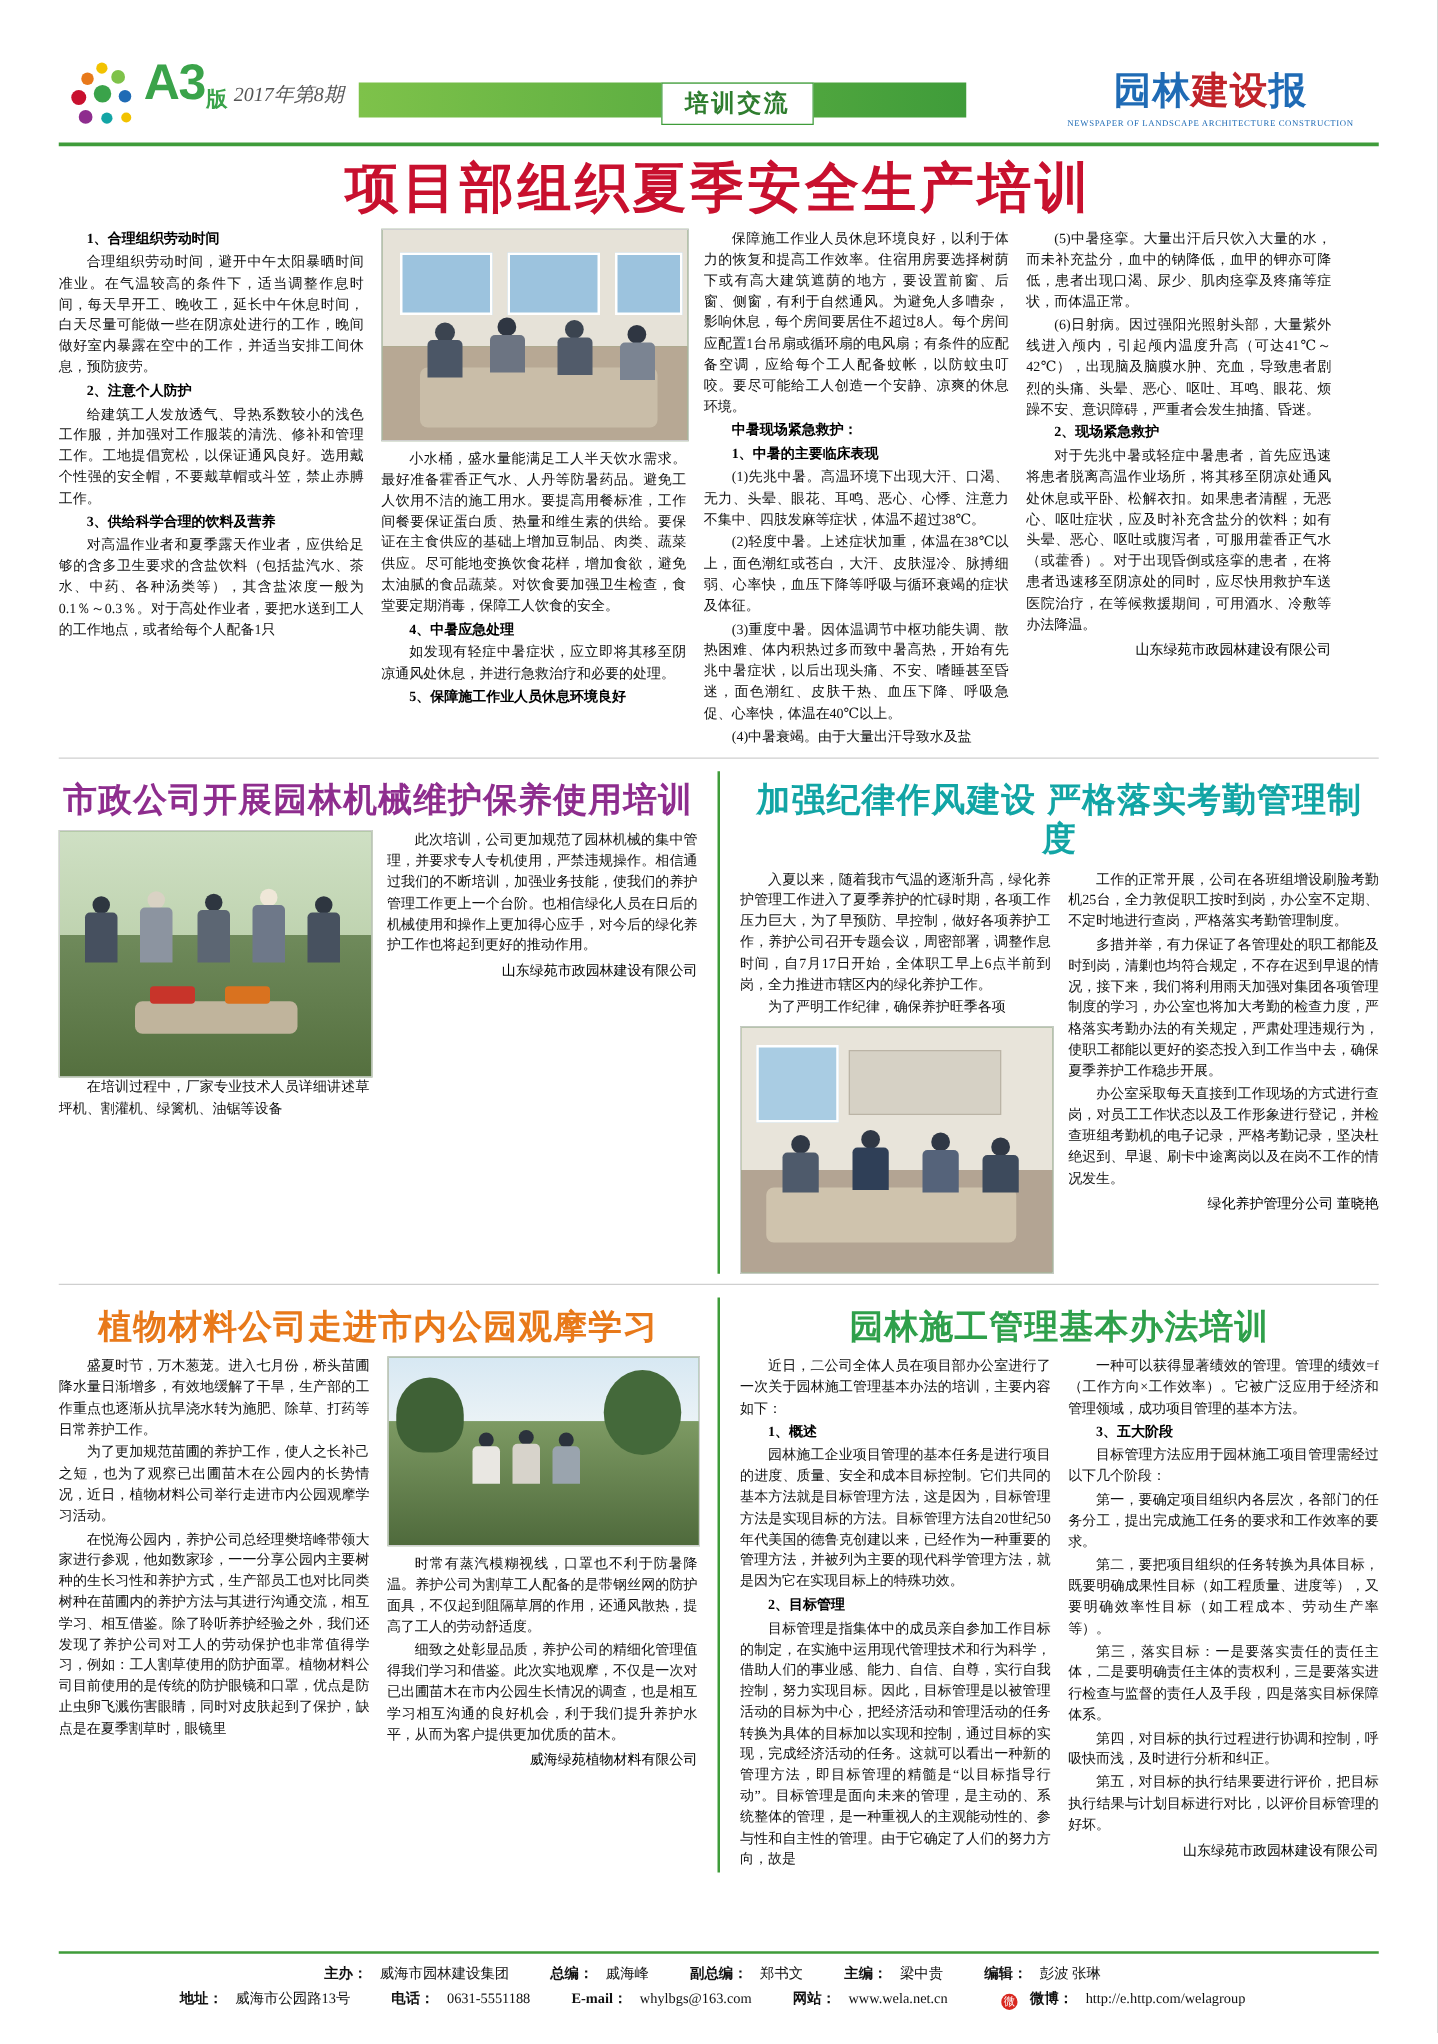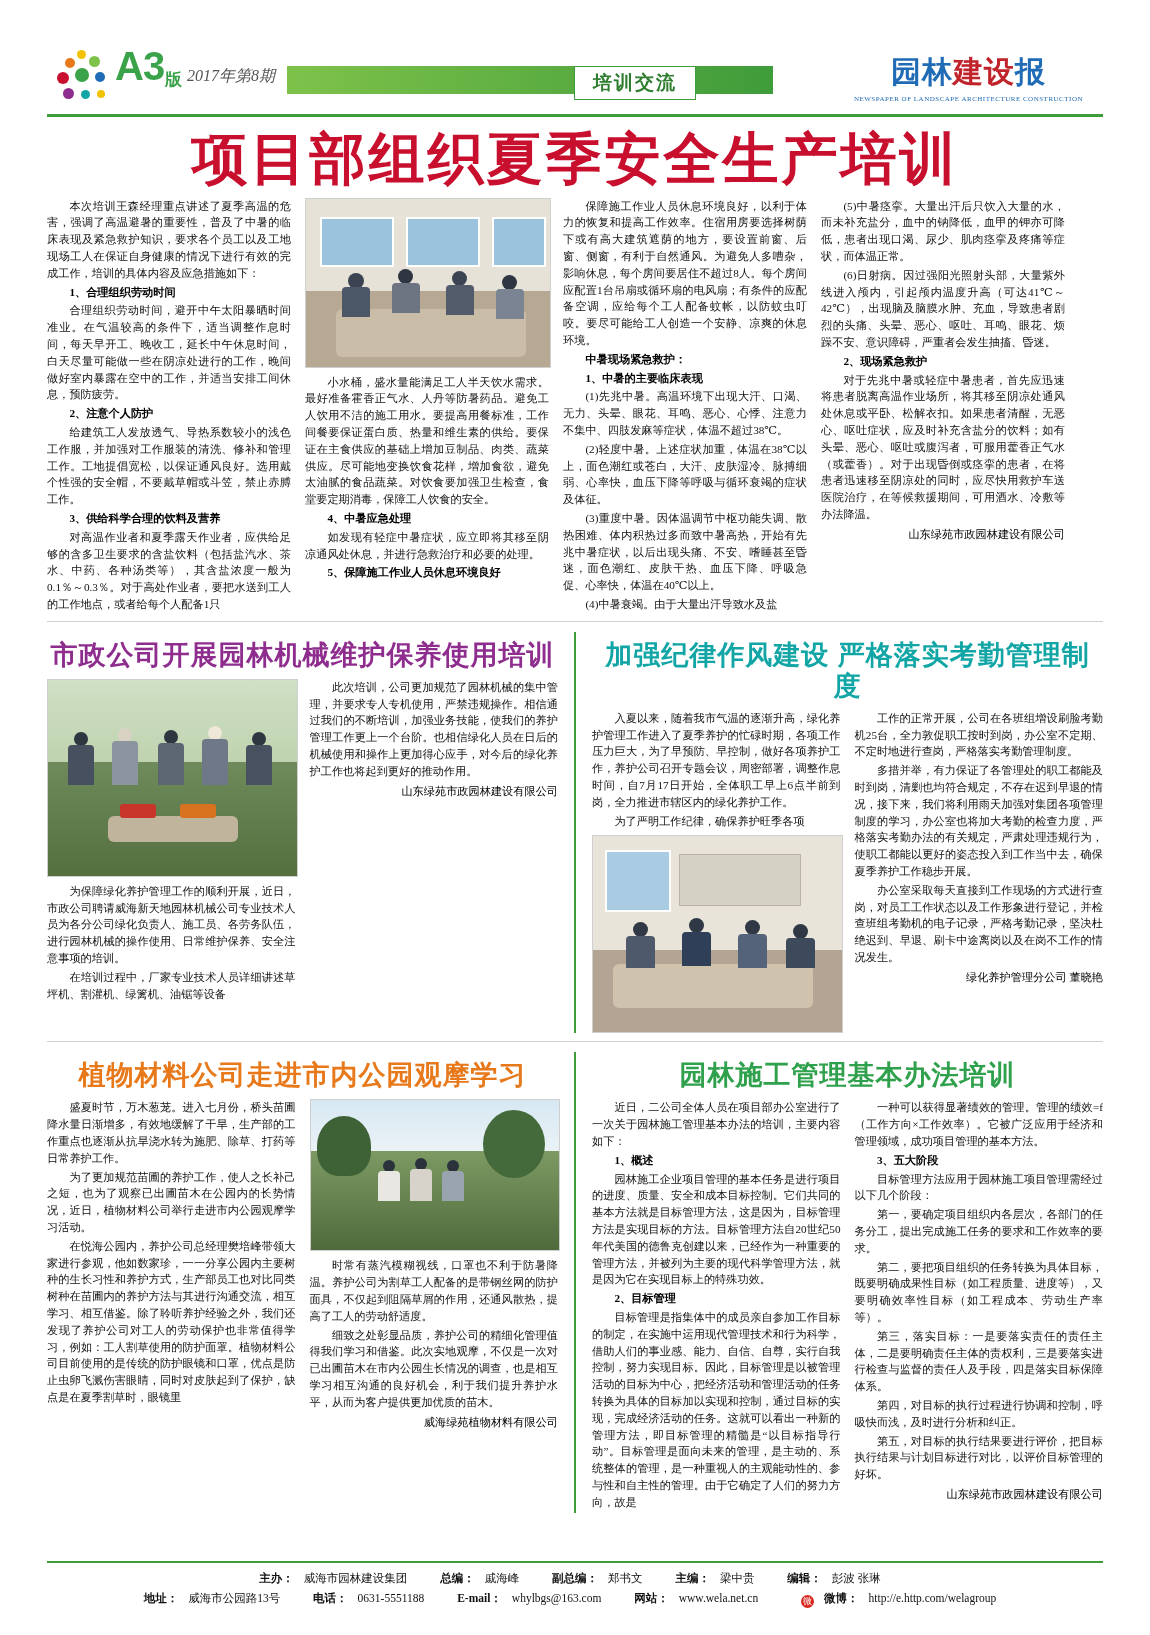--- a/index.html
+++ b/index.html
@@ -35,21 +35,21 @@
   .cols{display:flex;gap:14px;}
   .col{flex:1;}
   p{margin:0 0 2px 0;text-indent:2em;font-size:11.2px;line-height:1.5;color:#111;text-align:justify;}
   .nhead{text-indent:2em;font-weight:bold;font-size:11.2px;line-height:1.5;margin:0 0 2px;}
   .sign{text-align:right;font-size:11.2px;margin-top:4px;}
   .photo{background:#7fa36c;width:100%;position:relative;overflow:hidden;border:1px solid #cfcfcf;}
 
   
   .h-main{
     text-align:center;font-family:"Liberation Sans",sans-serif;font-weight:bold;
-    font-size:56px;color:#c8102e;letter-spacing:3px;line-height:1.1;padding:10px 0 6px;
+    font-size:43px;color:#c8102e;letter-spacing:3px;line-height:1.1;padding:10px 0 6px;
   }
   .h-sec{
     font-family:"Liberation Sans",sans-serif;font-weight:bold;font-size:27px;
     letter-spacing:1px;line-height:1.15;padding:8px 0 8px;text-align:center;
   }
   .h-purple{color:#8e2d8e;}
   .h-teal{color:#12a5a5;}
   .h-orange{color:#e8791a;}
   .h-green{color:#2fa04b;}
 
@@ -86,37 +86,36 @@
         <div class="dot" style="left:18px;top:18px;width:14px;height:14px;background:#3aa34a;"></div>
         <div class="dot" style="left:38px;top:22px;width:10px;height:10px;background:#1f6bb5;"></div>
         <div class="dot" style="left:6px;top:38px;width:11px;height:11px;background:#8e2d8e;"></div>
         <div class="dot" style="left:24px;top:40px;width:9px;height:9px;background:#12a5a5;"></div>
         <div class="dot" style="left:40px;top:40px;width:8px;height:8px;background:#f2c200;"></div>
       </div>
       <div class="mast-A3">A3</div>
       <div class="mast-ban" style="left:118px;top:28px;">版</div>
       <div class="mast-issue" style="left:140px;">2017年第8期</div>
       <div class="green-bar"></div>
-      <div class="bar-label" style="left:527px;transform:none;">培训交流</div>
+      <div class="bar-label" style="left:482px;transform:none;">培训交流</div>
       <div class="mast-right">
         <div class="mast-title-cn">
           <span>园林</span><span class="red">建设</span><span>报</span>
         </div>
         <div class="mast-title-en">NEWSPAPER OF LANDSCAPE ARCHITECTURE CONSTRUCTION</div>
       </div>
       <div class="mast-rule"></div>
     </div>
 
     <div>
       <div class="h-main">项目部组织夏季安全生产培训</div>
 
       <div class="cols" style="margin-top:2px;">
 
         <div class="col" style="max-width:244px;">
-          <p>本次培训王森经理重点讲述了夏季高温的危害，强调了高温避暑的重要性，普及了中暑的临床表现及紧急救护知识，要求各个员工以及工地现场工人在保证自身健康的情况下进行有效的完成工作，培训的具体内容及应急措施如下：</p>
           <div class="nhead">1、合理组织劳动时间</div>
           <p>合理组织劳动时间，避开中午太阳暴晒时间准业。在气温较高的条件下，适当调整作息时间，每天早开工、晚收工，延长中午休息时间，白天尽量可能做一些在阴凉处进行的工作，晚间做好室内暴露在空中的工作，并适当安排工间休息，预防疲劳。</p>
           <div class="nhead">2、注意个人防护</div>
           <p>给建筑工人发放透气、导热系数较小的浅色工作服，并加强对工作服装的清洗、修补和管理工作。工地提倡宽松，以保证通风良好。选用戴个性强的安全帽，不要戴草帽或斗笠，禁止赤膊工作。</p>
           <div class="nhead">3、供给科学合理的饮料及营养</div>
           <p>对高温作业者和夏季露天作业者，应供给足够的含多卫生要求的含盐饮料（包括盐汽水、茶水、中药、各种汤类等），其含盐浓度一般为0.1％～0.3％。对于高处作业者，要把水送到工人的工作地点，或者给每个人配备1只</p>
         </div>
 
         <div class="col" style="max-width:244px;">
           <div class="photo" style="height:168px;">
@@ -178,21 +177,20 @@
               <div class="fig head" style="left:116px;top:50px;width:14px;height:14px;background:#2e3640;"></div>
               <div class="fig" style="left:110px;top:63px;width:26px;height:42px;background:#5c6personal;background:#5c6673;"></div>
               <div class="fig head" style="left:160px;top:46px;width:14px;height:14px;background:#efe7d8;"></div>
               <div class="fig" style="left:154px;top:59px;width:26px;height:46px;background:#6e7889;"></div>
               <div class="fig head" style="left:204px;top:52px;width:14px;height:14px;background:#2e3640;"></div>
               <div class="fig" style="left:198px;top:65px;width:26px;height:40px;background:#47515f;"></div>
               <div class="table-top" style="left:60px;top:136px;width:130px;height:26px;background:#c0b49c;"></div>
               <div style="position:absolute;left:72px;top:124px;width:36px;height:14px;background:#c8342a;border-radius:3px;"></div>
               <div style="position:absolute;left:132px;top:124px;width:36px;height:14px;background:#d9721f;border-radius:3px;"></div>
             </div>
-            <p style="margin-top:6px;">为保障绿化养护管理工作的顺利开展，近日，市政公司聘请威海新天地园林机械公司专业技术人员为各分公司绿化负责人、施工员、各劳务队伍，进行园林机械的操作使用、日常维护保养、安全注意事项的培训。</p>
             <p>在培训过程中，厂家专业技术人员详细讲述草坪机、割灌机、绿篱机、油锯等设备</p>
           </div>
           <div class="col">
             <p>此次培训，公司更加规范了园林机械的集中管理，并要求专人专机使用，严禁违规操作。相信通过我们的不断培训，加强业务技能，使我们的养护管理工作更上一个台阶。也相信绿化人员在日后的机械使用和操作上更加得心应手，对今后的绿化养护工作也将起到更好的推动作用。</p>
             <div class="sign">山东绿苑市政园林建设有限公司</div>
           </div>
         </div>
       </div>
 
       <div class="sep-v"></div>

